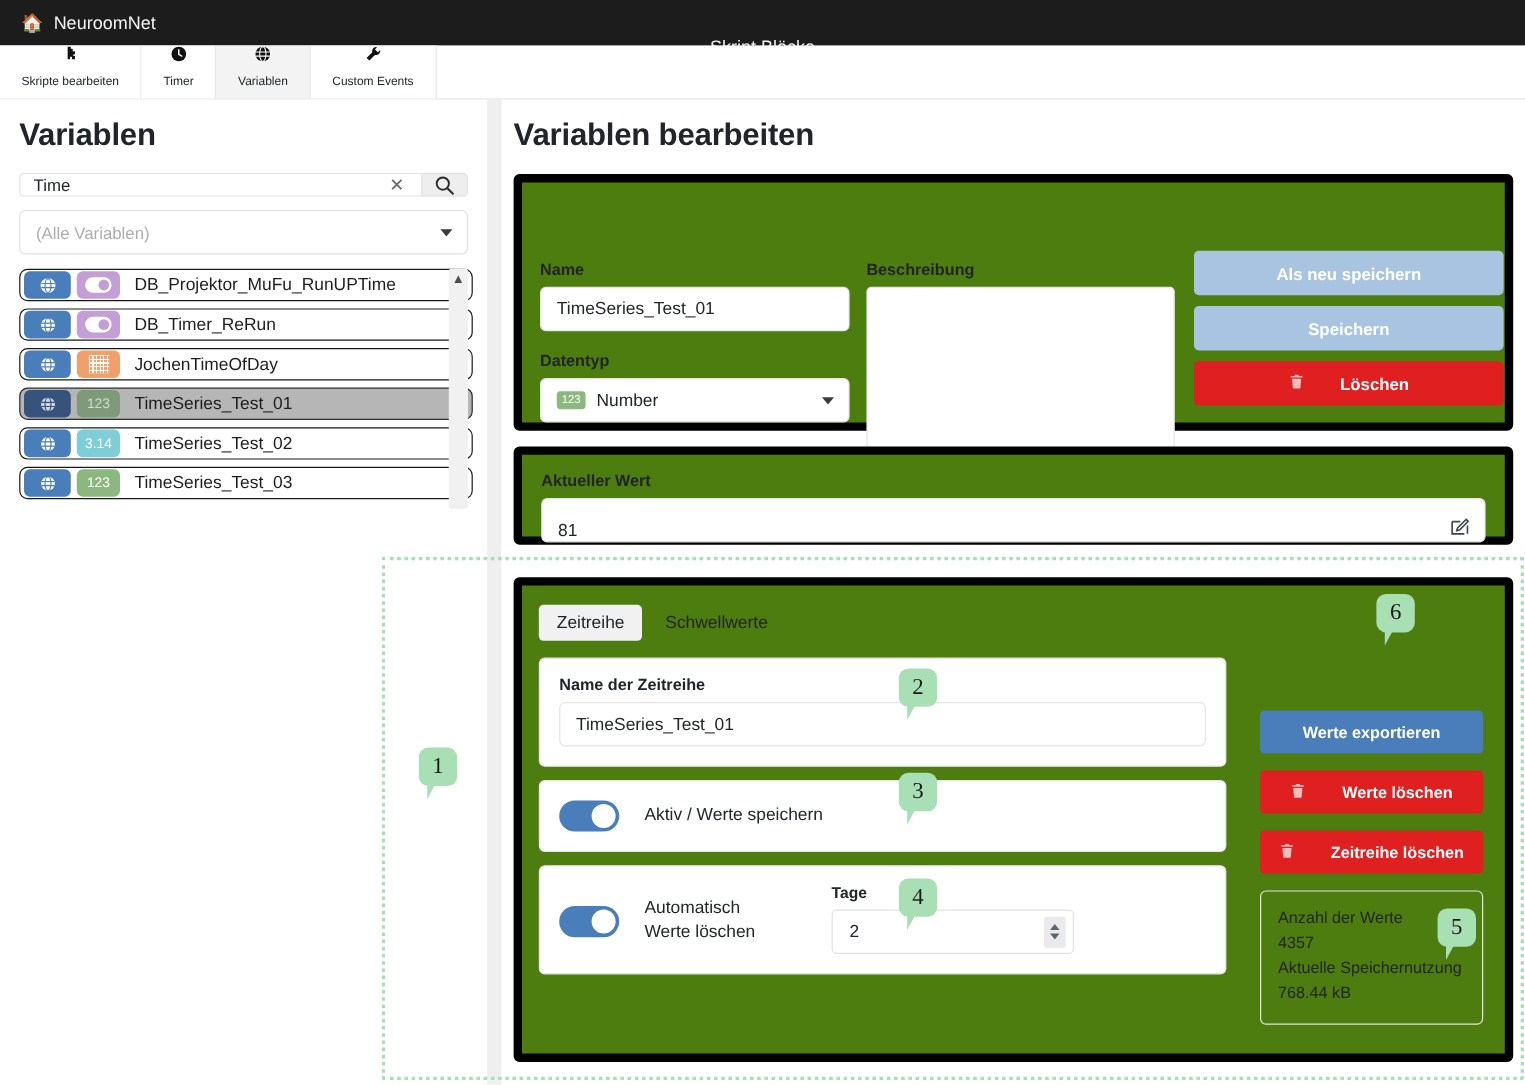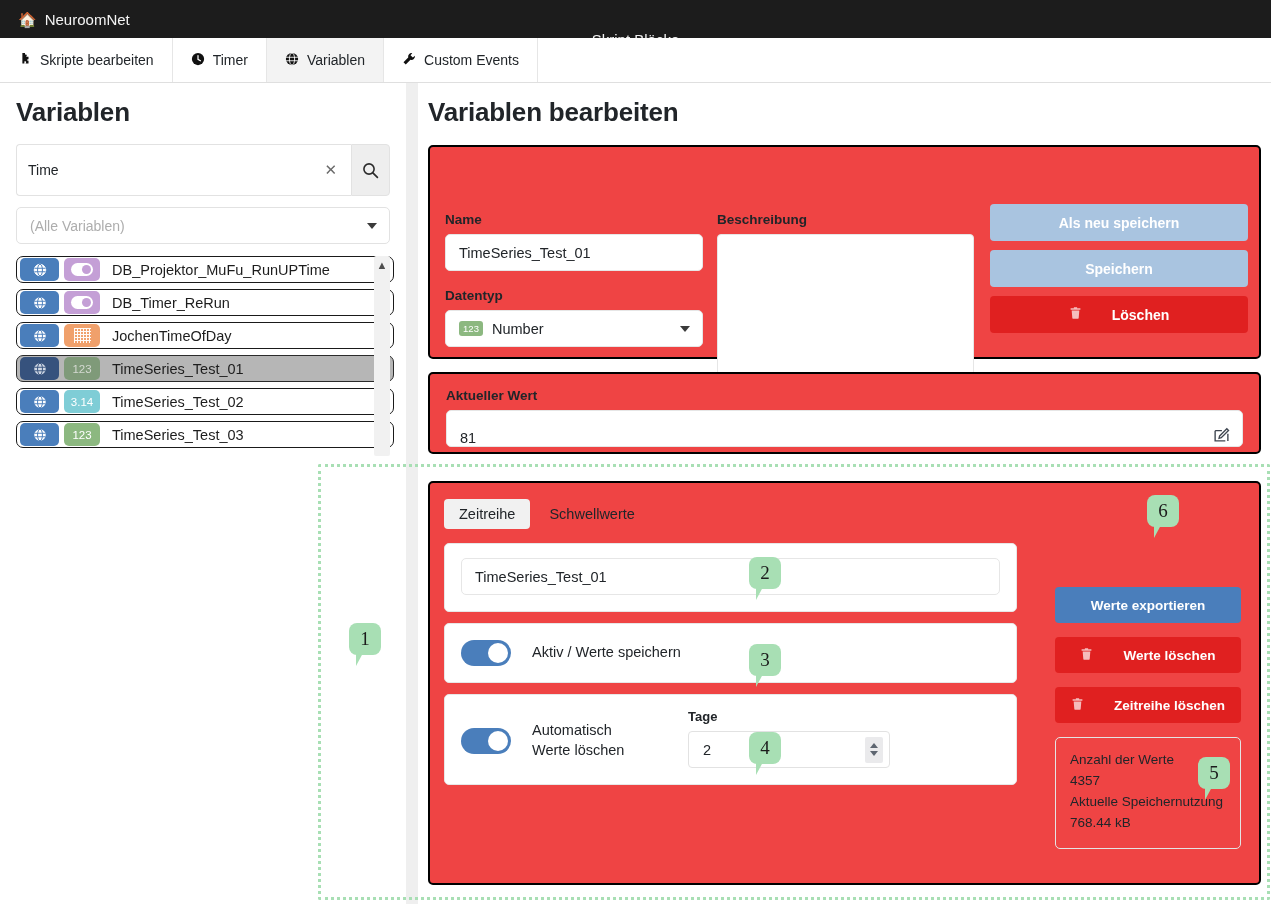--- a/index.html
+++ b/index.html
@@ -27,23 +27,24 @@
   }
 
   
   .navbar {
     position: absolute; left: 0; top: 38px; width: 1271px; height: 45px;
     background: #fff; border-bottom: 1px solid #dfdfdf;
     display: flex; align-items: stretch;
   }
   .navtab {
     display: flex; align-items: center; gap: 8px;
-    padding: 0 18px; font-size: 14px; color: #212529;
+    padding: 0 18px; font-size: 10px; color: #212529;
     border-right: 1px solid #e6e6e6; cursor: pointer;
     background: #fff;
+    flex-direction: column;
   }
   .navtab.active { background: #f3f3f3; }
   .navtab .nico { font-size: 13.5px; line-height: 1; display:inline-block; }
 
   
   .col-left {
     position: absolute; left: 0; top: 83px; width: 406px; height: 821px;
     background: #fff; padding: 0 16px;
   }
   .divider-bar {
@@ -54,21 +55,21 @@
     position: absolute; left: 418px; top: 83px; width: 853px; height: 821px;
     background: #fff;
   }
 
   h1.page-title {
     font-size: 26px; font-weight: 700; margin: 14px 0 16px 0; letter-spacing: -0.2px;
   }
   .col-right h1.page-title { margin-left: 10px; }
 
   
-  .search-row { display: flex; height: 52px; margin-bottom: 11px; }
+  .search-row { display: flex; height: 20px; margin-bottom: 11px; }
   .search-field {
     flex: 1; border: 1px solid #e2e2e2; border-right: none;
     border-radius: 4px 0 0 4px; background: #fff;
     display: flex; align-items: center; padding: 0 8px 0 11px;
   }
   .search-field .val { flex: 1; font-size: 14px; color: #212529; }
   .search-clear { color: #6a6a6a; font-size: 15px; padding: 0 6px; cursor: pointer; }
   .search-btn {
     width: 39px; border: 1px solid #e2e2e2; border-radius: 0 4px 4px 0;
     background: #eeeeee; display: flex; align-items: center; justify-content: center;
@@ -125,21 +126,21 @@
     position: absolute; right: 0; top: 0; width: 16px; height: 200px;
     background: #f1f1f1; border-radius: 2px;
   }
   .list-scroll .arrow-up {
     position: absolute; top: 4px; left: 50%; transform: translateX(-50%);
     color: #4d4d4d; font-size: 11px; line-height: 1;
   }
 
   
   .panel {
-    border: 2px solid #000000; border-radius: 5px; background: #ef4444;
+    border: 7px solid #000000; border-radius: 5px; background: #4d7c0f;
   }
   .panel-top {
     position: absolute; left: 10px; top: 62px; width: 833px; height: 214px;
     padding: 18px 20px;
   }
   .lbl { font-size: 13.5px; font-weight: 700; color: #212529; margin-bottom: 7px; }
   .inp {
     height: 37px; border: 1px solid #e6e6e6; border-radius: 5px; background: #fff;
     display: flex; align-items: center; padding: 0 12px 0 13px; font-size: 14.5px; color: #212529;
   }
@@ -471,20 +472,21 @@
 
     <div class="panel panel-ts">
       <div class="tabs">
         <div class="tab active">Zeitreihe</div>
         <div class="tab">Schwellwerte</div>
       </div>
 
       <div class="ts-body">
 
         <div class="sub-panel sp-name">
+          <div class="lbl">Name der Zeitreihe</div>
           <div class="inp">TimeSeries_Test_01</div>
         </div>
 
         <div class="sub-panel sp-row">
           <span class="toggle"></span>
           <span class="tgl-label">Aktiv / Werte speichern</span>
         </div>
 
         <div class="sub-panel sp-row2">
           <span class="toggle" style="margin-top:19px"></span>

